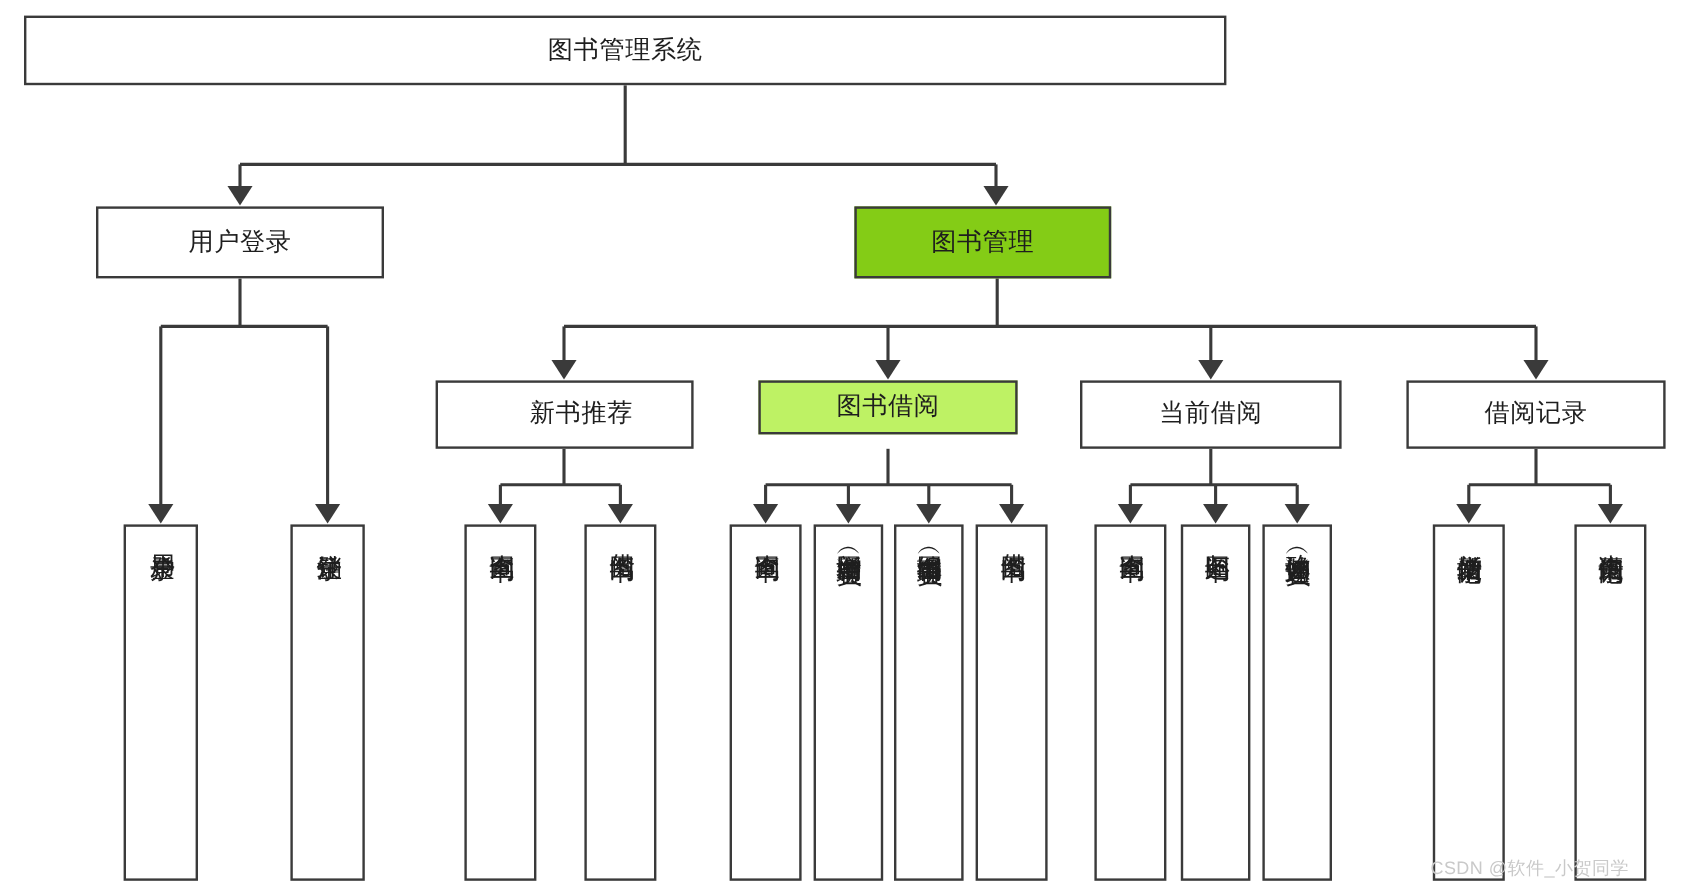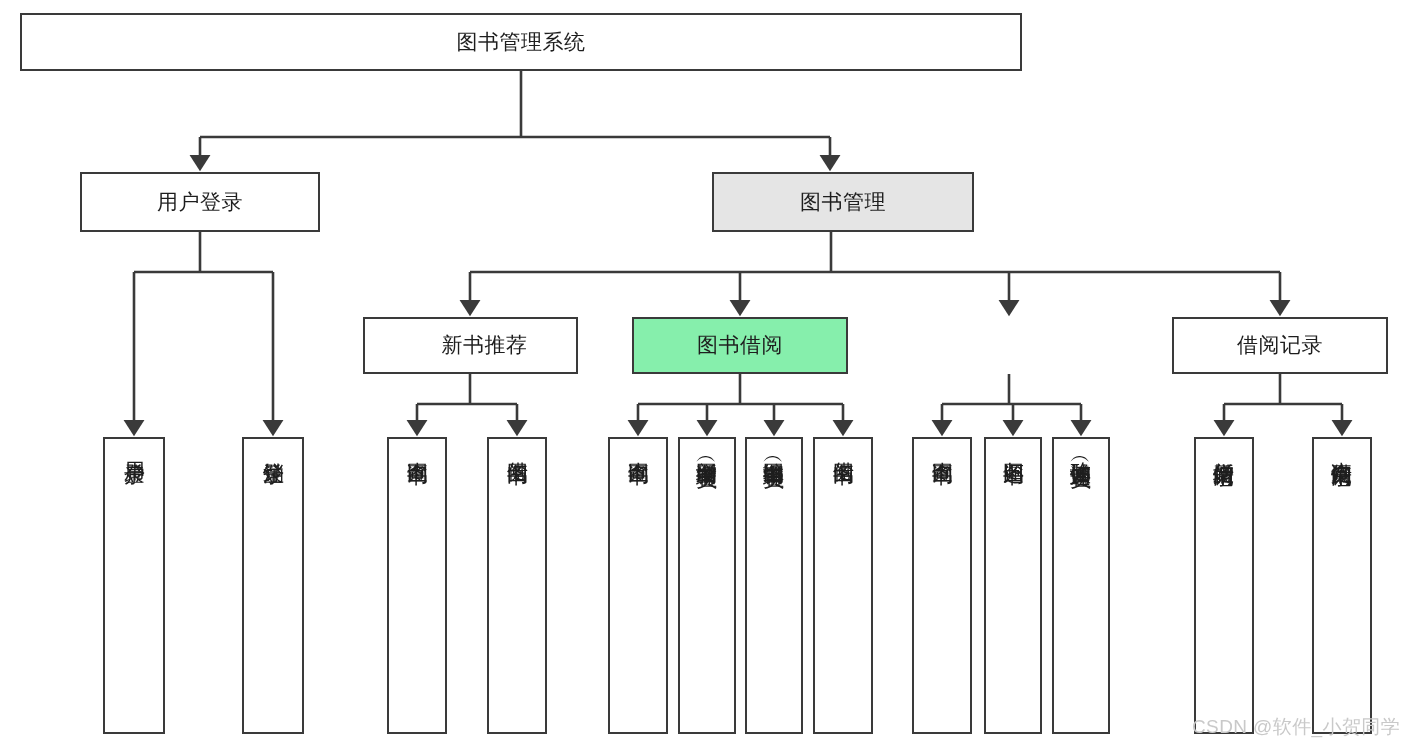--- a/index.html
+++ b/index.html
@@ -57,21 +57,21 @@
     font-size: 21px;
     line-height: 1.28;
     letter-spacing: 1px;
     white-space: nowrap;
   }
   .node.leaf.tall .label {
     line-height: 1.2;
   }
   .watermark {
     position: absolute;
-    font-size: 19px;
+    font-size: 15px;
     color: #c9c9c9;
     white-space: nowrap;
     z-index: 3;
     letter-spacing: 0.4px;
   }
 </style>
 </head>
 <body>
 
 <div id="diagram" style="background: rgb(255, 255, 255);">
@@ -126,29 +126,32 @@
     </g>
   </svg>
 
   <div class="node root" style="left: 20px; top: 13px; width: 1002px; height: 58px; border-color: rgb(58, 58, 58); background: rgb(255, 255, 255);">
     <span class="label" style="color: rgb(30, 30, 30);">图书管理系统</span>
   </div>
 
   <div class="node lvl2" style="left: 80px; top: 172px; width: 240px; height: 60px; border-color: rgb(58, 58, 58); background: rgb(255, 255, 255);">
     <span class="label" style="color: rgb(30, 30, 30);">用户登录</span>
   </div>
-  <div class="node lvl2" style="left: 712px; top: 172px; width: 262px; height: 60px; border-color: rgb(58, 58, 58); background: #e5e5e5;">
+  <div class="node lvl2" style="left: 712px; top: 172px; width: 214px; height: 60px; border-color: rgb(58, 58, 58); background: #84cc16;">
     <span class="label" style="color: rgb(30, 30, 30);">图书管理</span>
   </div>
 
   <div class="node lvl3" style="left: 363px; top: 317px; width: 215px; height: 57px; border-color: rgb(58, 58, 58); background: rgb(255, 255, 255);">
     <span class="label" style="color: rgb(30, 30, 30); margin-left: 28px;">新书推荐</span>
   </div>
-  <div class="node lvl3" style="left: 632px; top: 317px; width: 216px; height: 57px; border-color: rgb(58, 58, 58); background: #86efac;">
+  <div class="node lvl3" style="left: 632px; top: 317px; width: 216px; height: 45px; border-color: rgb(58, 58, 58); background: #bef264;">
     <span class="label" style="color: rgb(30, 30, 30);">图书借阅</span>
+  </div>
+  <div class="node lvl3" style="left: 900px; top: 317px; width: 218px; height: 57px; border-color: rgb(58, 58, 58); background: rgb(255, 255, 255);">
+    <span class="label" style="color: rgb(30, 30, 30);">当前借阅</span>
   </div>
   <div class="node lvl3" style="left: 1172px; top: 317px; width: 216px; height: 57px; border-color: rgb(58, 58, 58); background: rgb(255, 255, 255);">
     <span class="label" style="color: rgb(30, 30, 30);">借阅记录</span>
   </div>
 
   <div class="node leaf" style="left: 103px; top: 437px; width: 62px; height: 297px; border-color: rgb(58, 58, 58); background: rgb(255, 255, 255);">
     <span class="label" style="color: rgb(30, 30, 30);">用户登录</span>
   </div>
   <div class="node leaf" style="left: 242px; top: 437px; width: 62px; height: 297px; border-color: rgb(58, 58, 58); background: rgb(255, 255, 255);">
     <span class="label" style="color: rgb(30, 30, 30);">注销登录</span>

